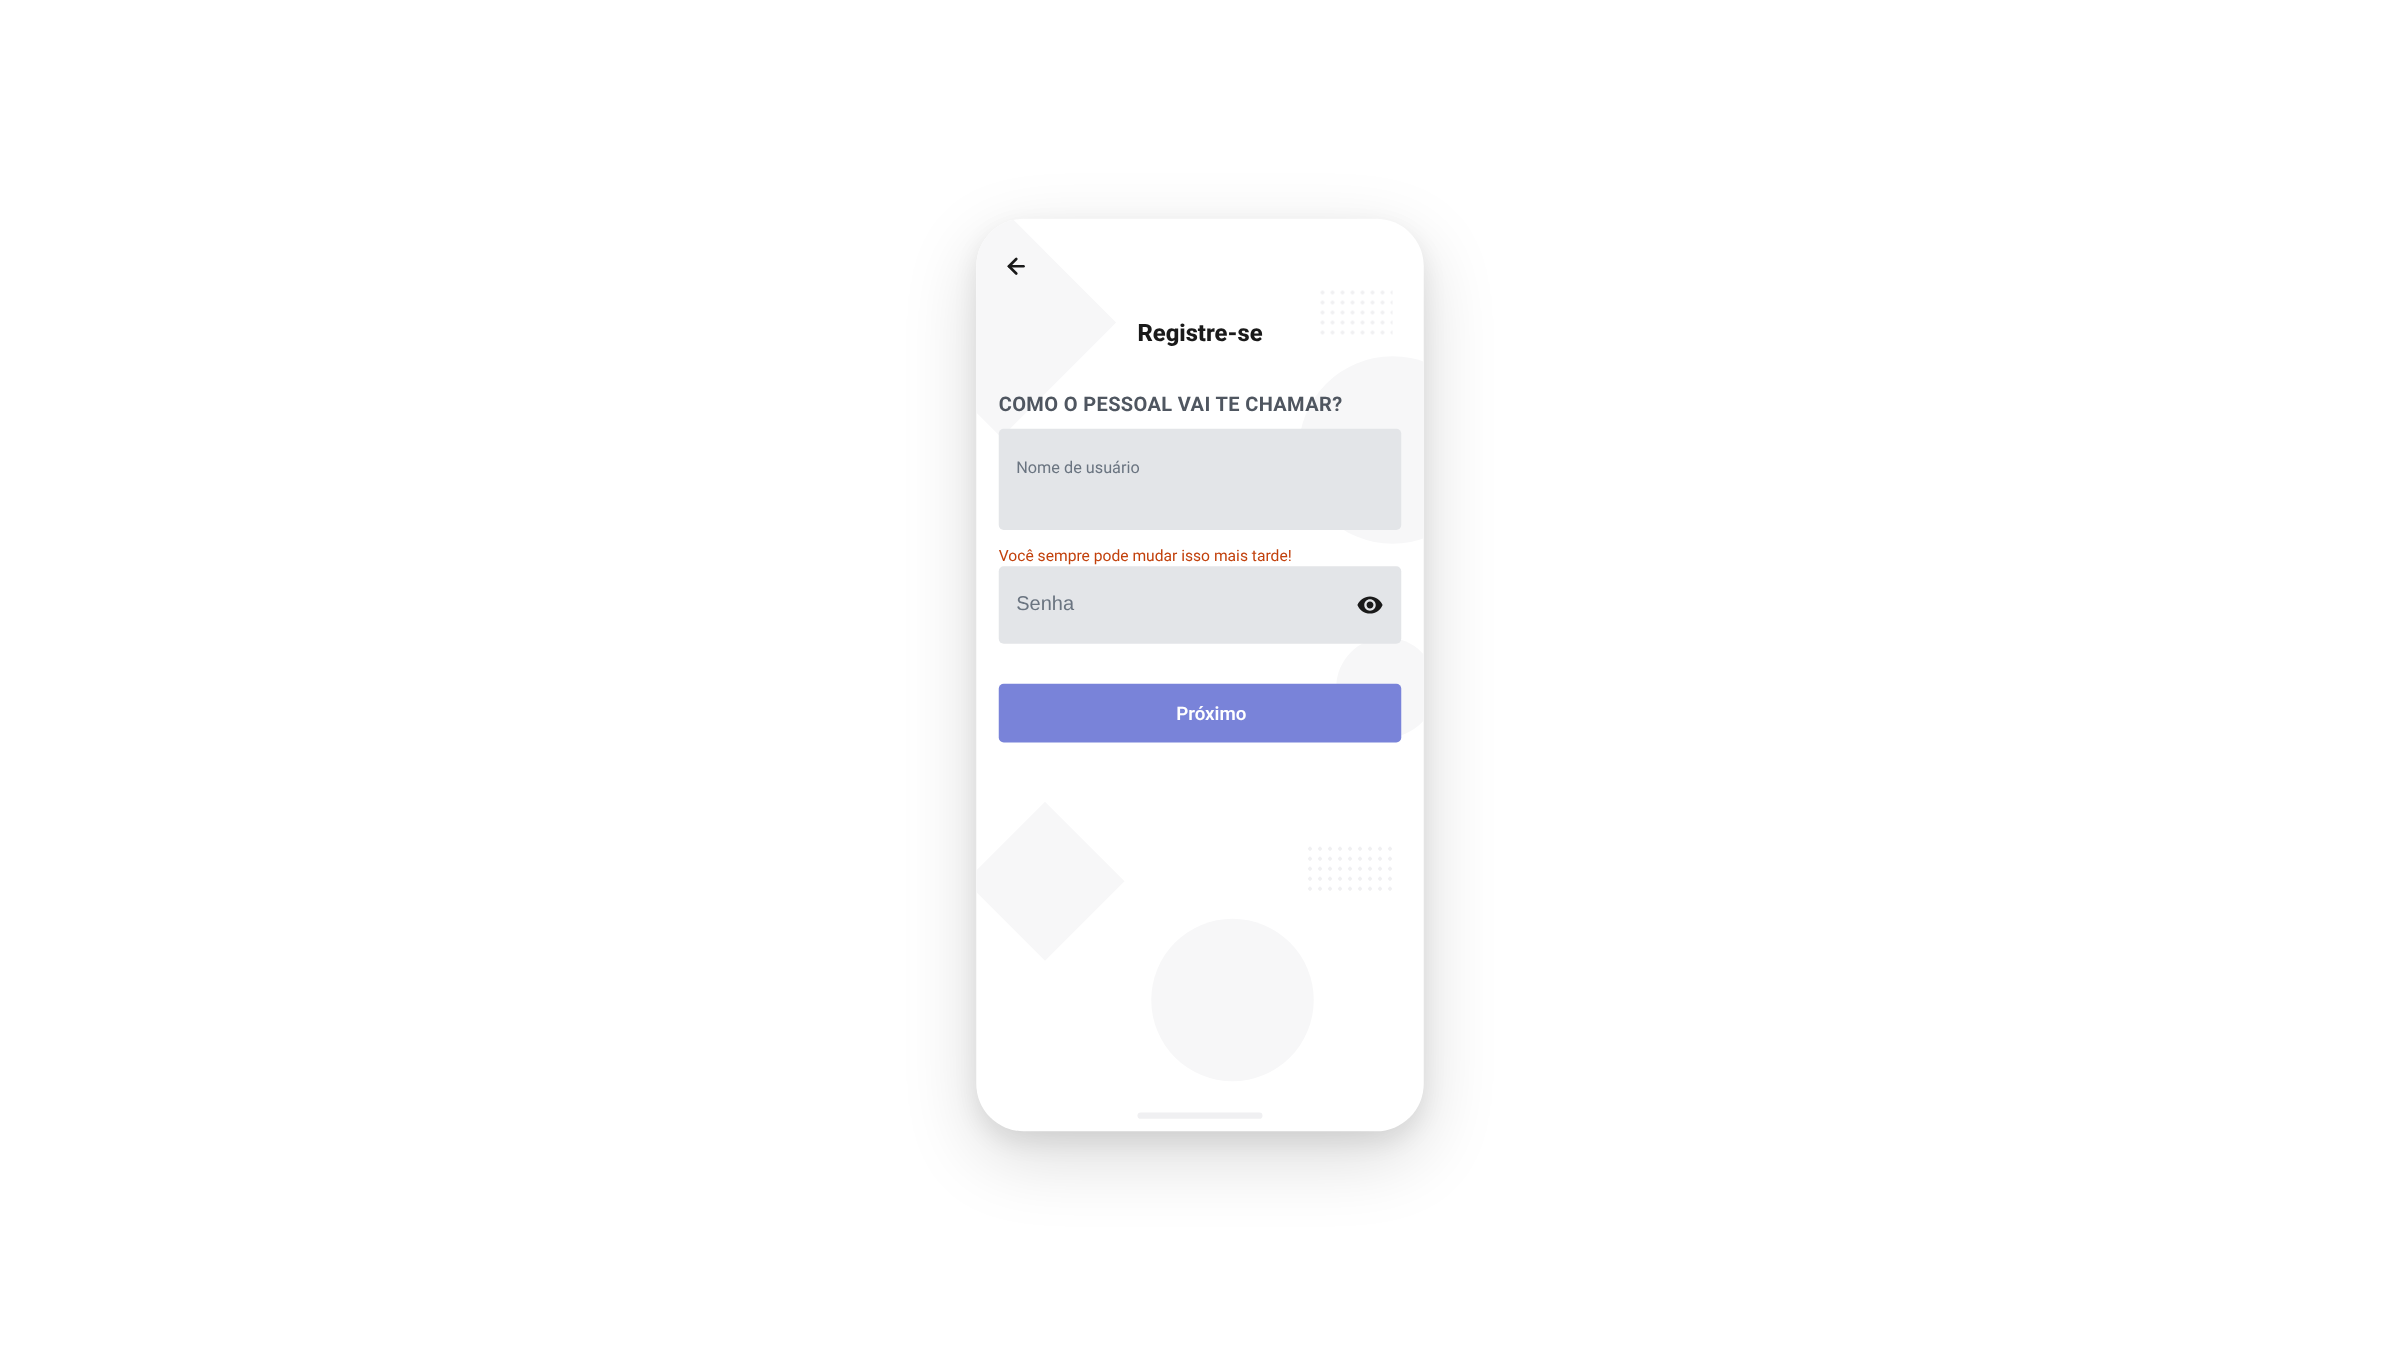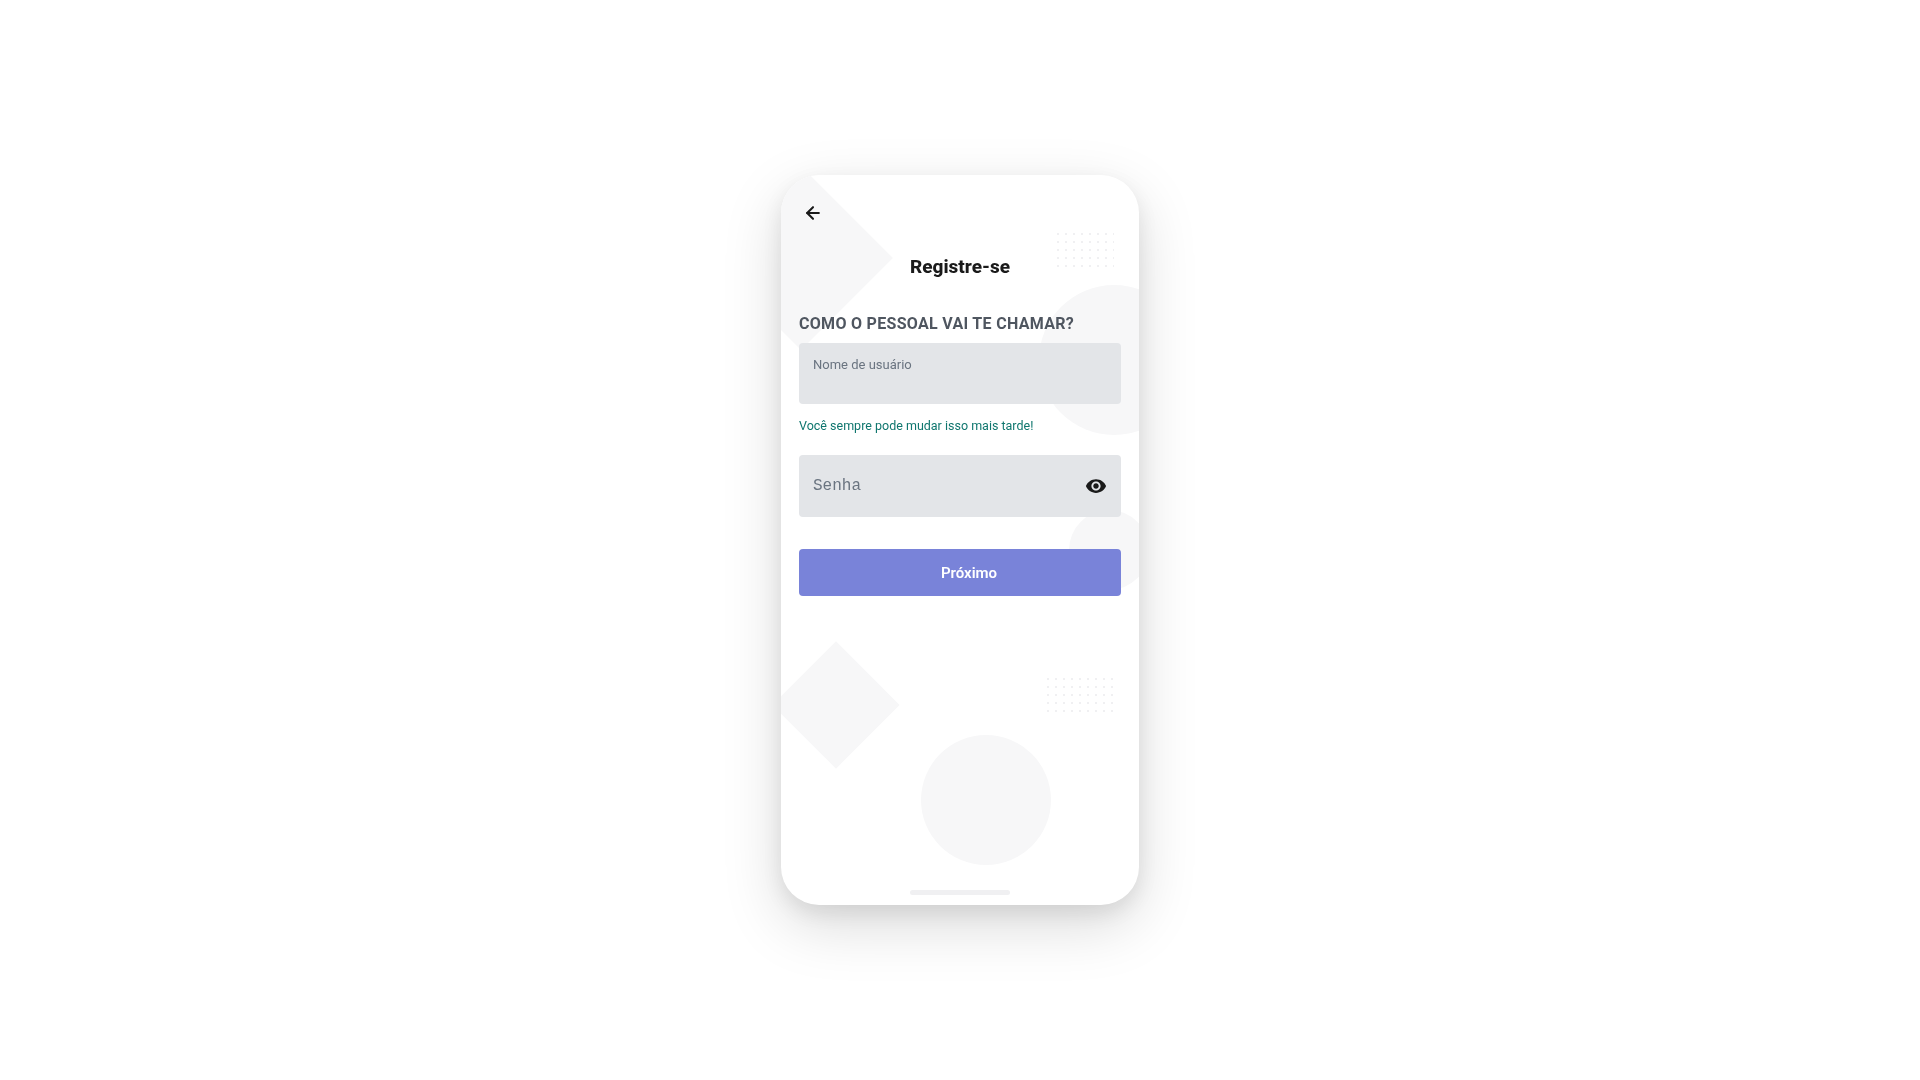--- a/index.html
+++ b/index.html
@@ -151,46 +151,45 @@
       outline: none;
       margin-bottom: 14px;
       font-family: inherit;
     }
     
     .input-field::placeholder {
       color: #6a7480;
     }
     
     .username-field {
-      height: 61px;
+      height: 81px;
       padding-top: 10px;
     }
     
     .hint-text {
       font-size: 12.5px;
-      color: #0f766e;
-      margin-bottom: 22px;
+      color: #c2410c;
     }
     
     .password-wrapper {
       position: relative;
       margin-bottom: 32px;
     }
     
     .password-field {
       width: 100%;
       background: #e3e5e8;
       border: none;
       border-radius: 4px;
       height: 62px;
       padding: 0 50px 0 14px;
       font-size: 16px;
       color: #4f5660;
       outline: none;
-      font-family: Liberation Mono, monospace;
+      font-family: Liberation Sans, sans-serif;
     }
     
     .password-field::placeholder {
       color: #6a7480;
       font-size: 16px;
     }
     
     .eye-icon {
       position: absolute;
       right: 14px;

